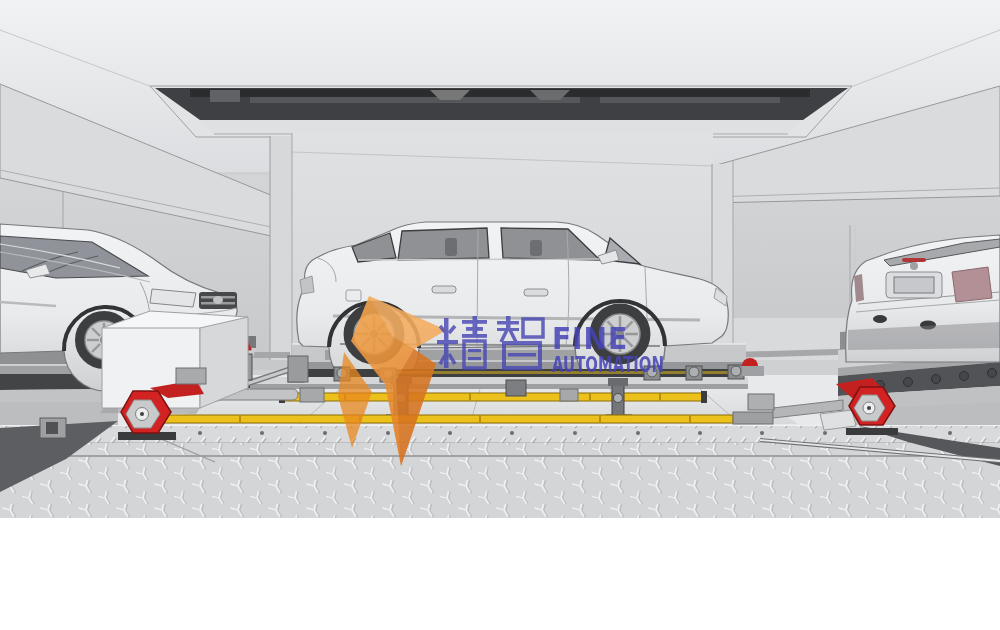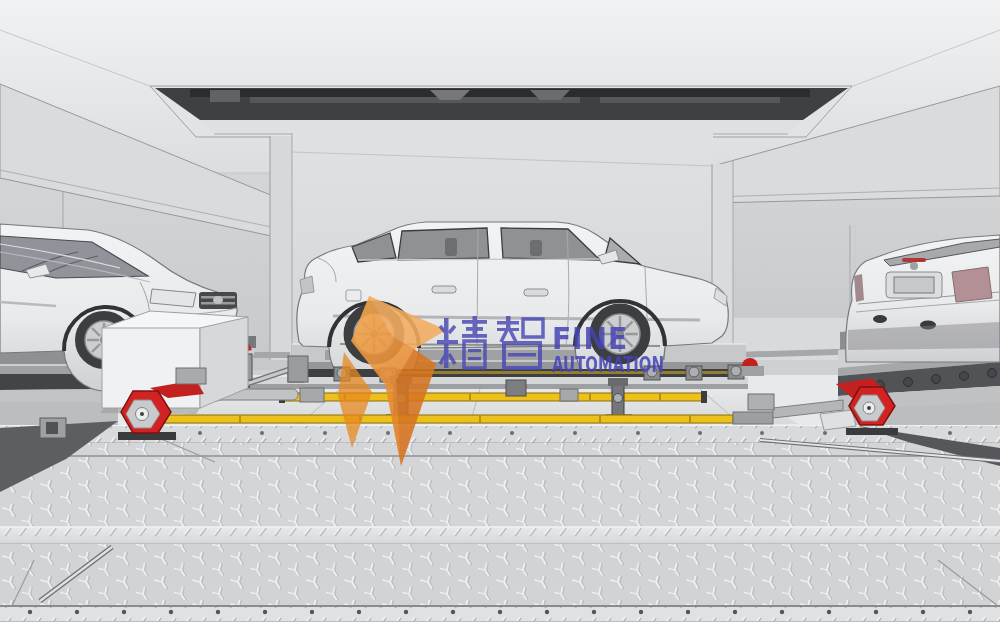--- a/index.html
+++ b/index.html
@@ -1,16 +1,16 @@
 <!DOCTYPE html>
 <html><head>
 <meta charset="utf-8">
 <style>
   html,body{margin:0;padding:0;background:#ffffff;}
-  .stage{position:relative;width:1000px;height:622px;overflow:hidden;background:#e8e9eb;
+  .stage{position:relative;width:1000px;height:518px;overflow:hidden;background:#e8e9eb;
          font-family:"DejaVu Sans","Liberation Sans",sans-serif;}
   svg{display:block}
   text{font-family:"DejaVu Sans","Liberation Sans",sans-serif;}
 </style>
 </head>
 <body>
 
 <div class="stage">
 <svg width="1000" height="630" viewBox="0 0 1000 630">
   <defs>

